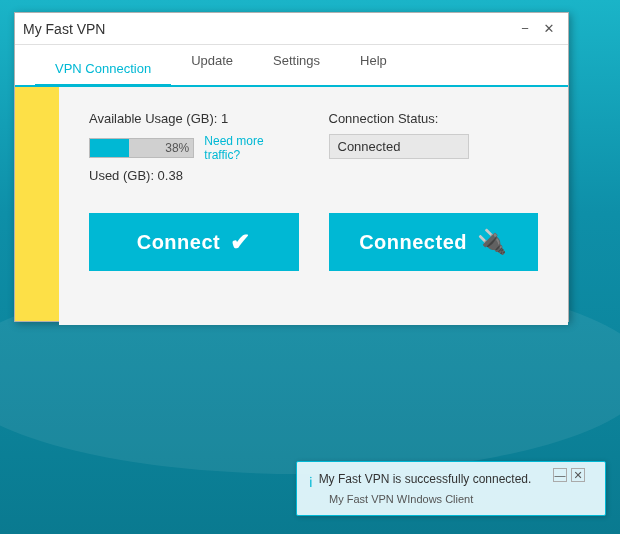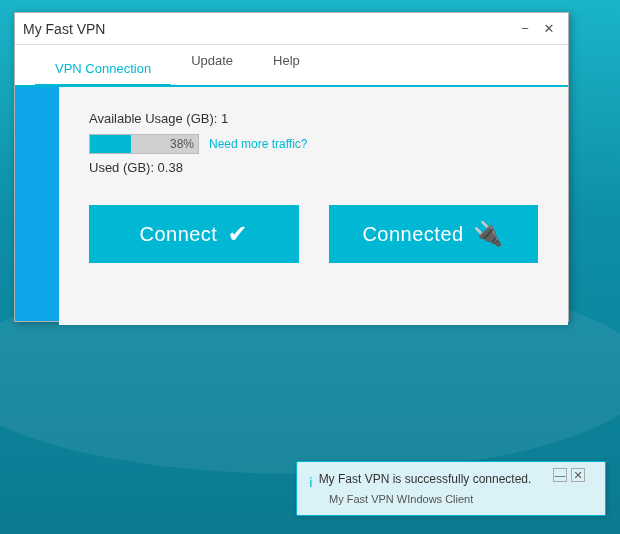--- a/index.html
+++ b/index.html
@@ -25,21 +25,21 @@
       pointer-events: none;
     }
 
     
     .window {
       position: absolute;
       top: 12px;
       left: 14px;
       width: 555px;
       height: 310px;
-      background: #0ea5e9;
+      background: #fde047;
       border: 1px solid #b0b0b0;
       box-shadow: 2px 2px 8px rgba(0,0,0,0.3);
     }
 
     
     .title-bar {
       display: flex;
       align-items: center;
       justify-content: space-between;
       background: #ffffff;
@@ -184,21 +184,21 @@
       gap: 30px;
       margin-top: 30px;
     }
 
     .btn-connect, .btn-disconnect {
       flex: 1;
       height: 58px;
       border: none;
       cursor: pointer;
       font-size: 20px;
-      font-weight: 400;
+      font-weight: 700;
       color: #fff;
       background: #00b8d4;
       display: flex;
       align-items: center;
       justify-content: center;
       gap: 10px;
       letter-spacing: 0.5px;
     }
 
     .btn-icon {
@@ -272,38 +272,43 @@
     <span class="title-text">My Fast VPN</span>
     <div class="title-controls">
       <button class="title-btn">−</button>
       <button class="title-btn">✕</button>
     </div>
   </div>
 
   <div class="tabs">
     <div class="tab active">VPN Connection</div>
     <div class="tab">Update</div>
+    <div class="tab">Settings</div>
     <div class="tab">Help</div>
   </div>
 
   <div class="content">
     <div class="two-col">
 
       <div class="left-col">
         <div class="label">Available Usage (GB): 1</div>
         <div class="progress-row">
           <div class="progress-bar-container">
             <div class="progress-fill"></div>
             <span class="progress-text">38%</span>
           </div>
           <a class="need-more">Need more traffic?</a>
         </div>
         <div class="used-label">Used (GB): 0.38</div>
       </div>
 
+      <div class="right-col">
+        <div class="label">Connection Status:</div>
+        <div class="status-input">Connected</div>
+      </div>
     </div>
 
     <div class="buttons-row">
       <button class="btn-connect">
         <span>Connect</span>
         <span class="btn-icon">✔</span>
       </button>
       <button class="btn-disconnect">
         <span>Connected</span>
         <span class="btn-icon">🔌</span>

